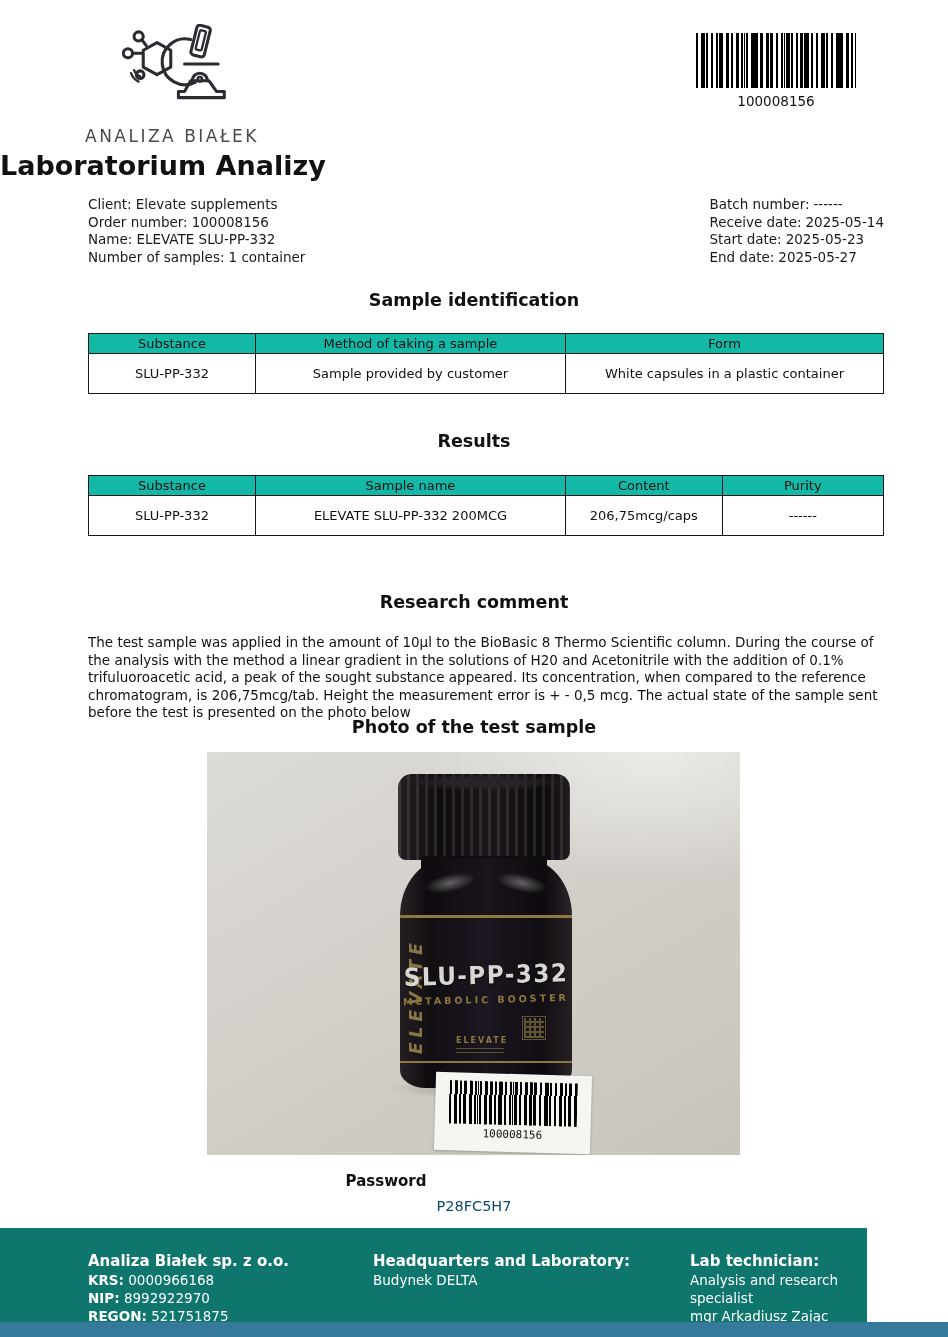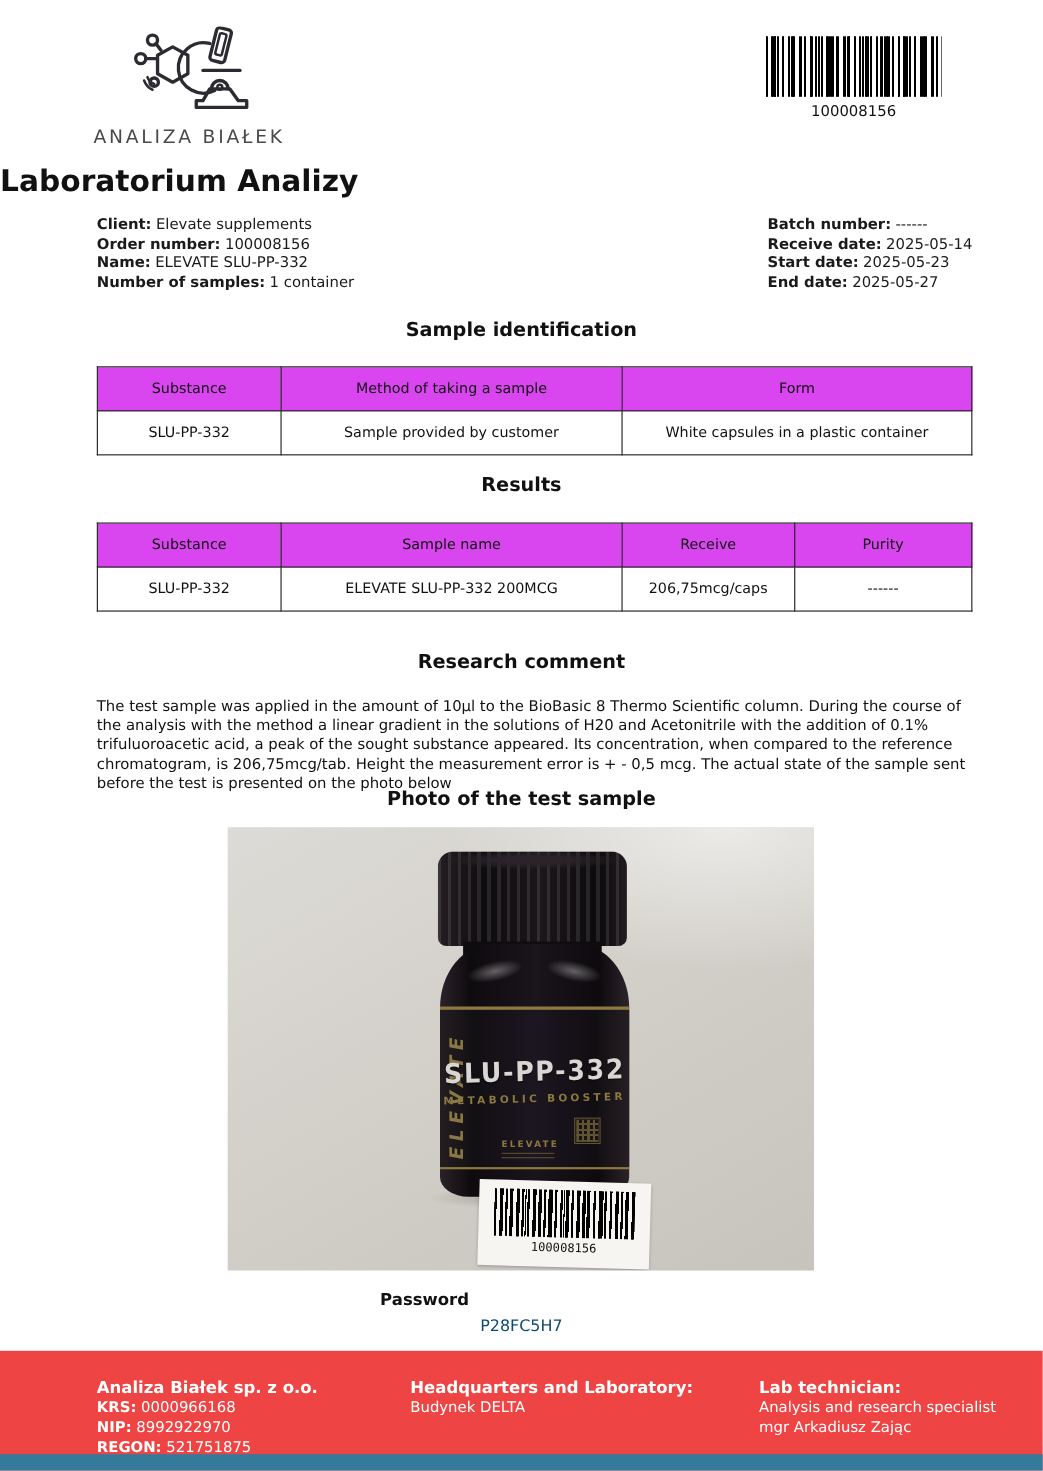--- a/index.html
+++ b/index.html
@@ -10,55 +10,55 @@
     font-family:"DejaVu Sans","Liberation Sans",sans-serif;
     color:#1a1a1a;
     position:relative;
     overflow:hidden;
   }
   .content { position:relative; width:948px; height:1337px; }
 
   
   .logo-wrap { position:absolute; left:85px; top:24px; width:170px; text-align:center; }
   .logo-icon { display:block; margin:0 auto; }
-  .brand-name { margin-top:11px; font-size:17px; letter-spacing:2.5px; color:#4a4a4a; white-space:nowrap; }
+  .brand-name { margin-top:22px; font-size:17px; letter-spacing:2.5px; color:#4a4a4a; white-space:nowrap; }
 
   .barcode-wrap { position:absolute; right:92px; top:33px; width:160px; text-align:center; }
   .barcode {
     height:55px; width:160px;
     background:
       repeating-linear-gradient(90deg,#000 0 2px,transparent 2px 5px),
       repeating-linear-gradient(90deg,#000 0 1px,transparent 1px 8px),
       repeating-linear-gradient(90deg,transparent 0 6px,#000 6px 9px,transparent 9px 17px),
       #fff;
   }
   .barcode-num { margin-top:5px; font-size:13.5px; color:#111; }
 
   .doc-title { position:absolute; top:150px; left:0; width:948px; text-align:left;
     font-size:27px; font-weight:bold; color:#111; }
 
   
   .info { position:absolute; top:196px; left:88px; width:796px; display:flex; }
   .info-col { width:50%; }
   .info-col.right { padding-left:311px; width:auto; white-space:nowrap; }
   .info-line { font-size:13.5px; line-height:17px; margin-bottom:0.5px; }
-  .info-line b { font-weight:bold; }
+  .info-line b { font-weight:normal; }
   .info-line .val { margin-left:4px; }
 
   
   .section-h { position:absolute; left:0; width:948px; text-align:center;
     font-size:17.5px; font-weight:bold; color:#111; }
 
   
   table.grid { position:absolute; left:88px; width:796px; border-collapse:collapse; }
   table.grid th, table.grid td {
     border:1.6px solid #1a1a1a; font-weight:normal; text-align:center;
     font-size:13px; color:#111; padding:0 6px;
   }
-  table.grid th { background:#d946ef; height:40px; }
+  table.grid th { background:#14b8a6; height:20px; }
   table.grid td { background:#fff; height:40px; }
 
   
   .comment { position:absolute; left:88px; top:634px; width:806px;
     font-size:13.5px; line-height:17.6px; color:#111; }
 
   
   .photo { position:absolute; left:207px; top:752px; width:533px; height:403px;
     background:
       radial-gradient(ellipse 420px 220px at 85% 0%, rgba(255,255,255,0.55), transparent 60%),
@@ -112,22 +112,22 @@
   .sticker-code { text-align:center; font-family:"DejaVu Sans Mono","Liberation Mono",monospace;
     font-size:11px; color:#111; }
 
   
   .password-label { position:absolute; top:1172px; left:0; width:772px; text-align:center;
     font-size:15px; font-weight:bold; color:#111; }
   .password-value { position:absolute; top:1198px; left:0; width:948px; text-align:center;
     font-size:14.5px; color:#0c4a6e; }
 
   
-  .footer { position:absolute; left:0; top:1228px; width:948px; height:109px;
-    background:#ef4444; color:#fff; }
+  .footer { position:absolute; left:0; top:1228px; width:867px; height:109px;
+    background:#0f766e; color:#fff; }
   .footer-strip { position:absolute; left:0; bottom:0; width:948px; height:15px; background:#35799b; }
   .footer-cols { display:flex; padding:24px 0 0 88px; }
   .f-col { font-size:13.5px; line-height:18px; }
   .f-col .f-head { font-size:15px; font-weight:bold; margin-bottom:1px; white-space:nowrap; }
   .f-col b { font-weight:bold; }
   .f-col1 { width:285px; }
   .f-col2 { width:317px; }
   .f-col3 { flex:1; }
 </style>
 </head>
@@ -210,21 +210,21 @@
     <colgroup>
         <col style="width:21%">
         <col style="width:39%">
         <col style="width:19.7%">
         <col style="width:20.3%">
       </colgroup>
     <tbody>
         <tr>
       <th>Substance</th>
       <th>Sample name</th>
-      <th>Receive</th>
+      <th>Content</th>
       <th>Purity</th>
     </tr>
     <tr>
       <td>SLU-PP-332</td>
       <td>ELEVATE SLU-PP-332 200MCG</td>
       <td>206,75mcg/caps</td>
       <td>------</td>
     </tr>
   </tbody>
     </table>

